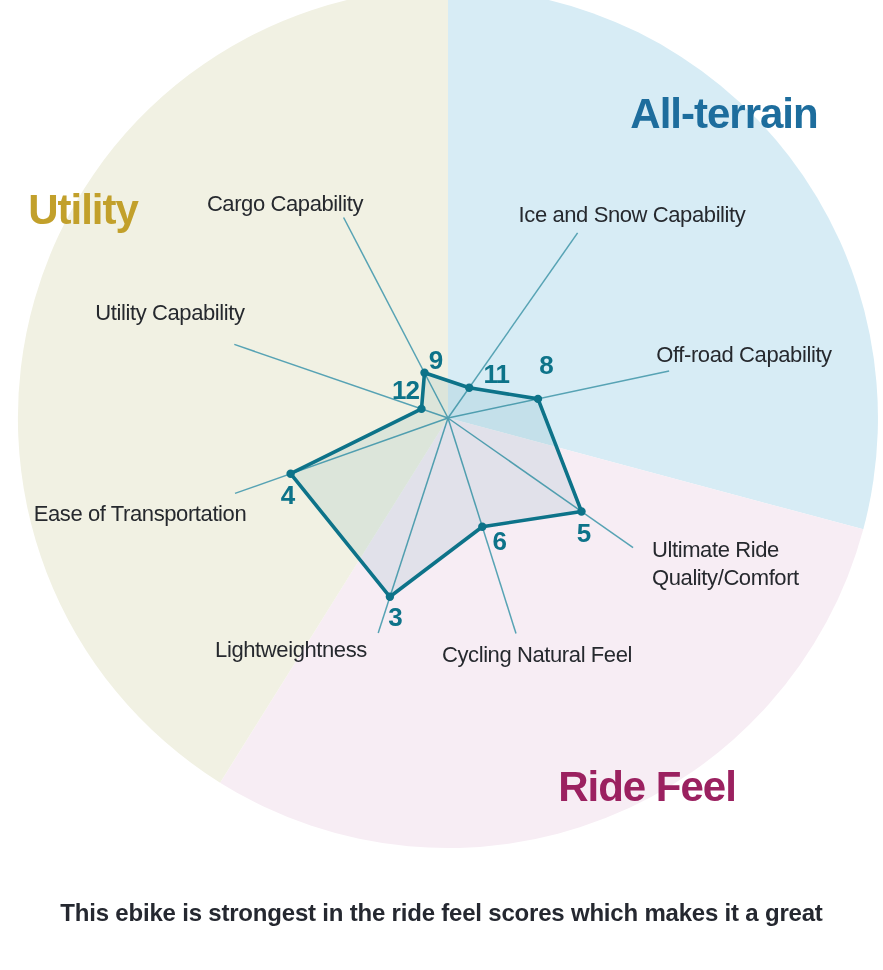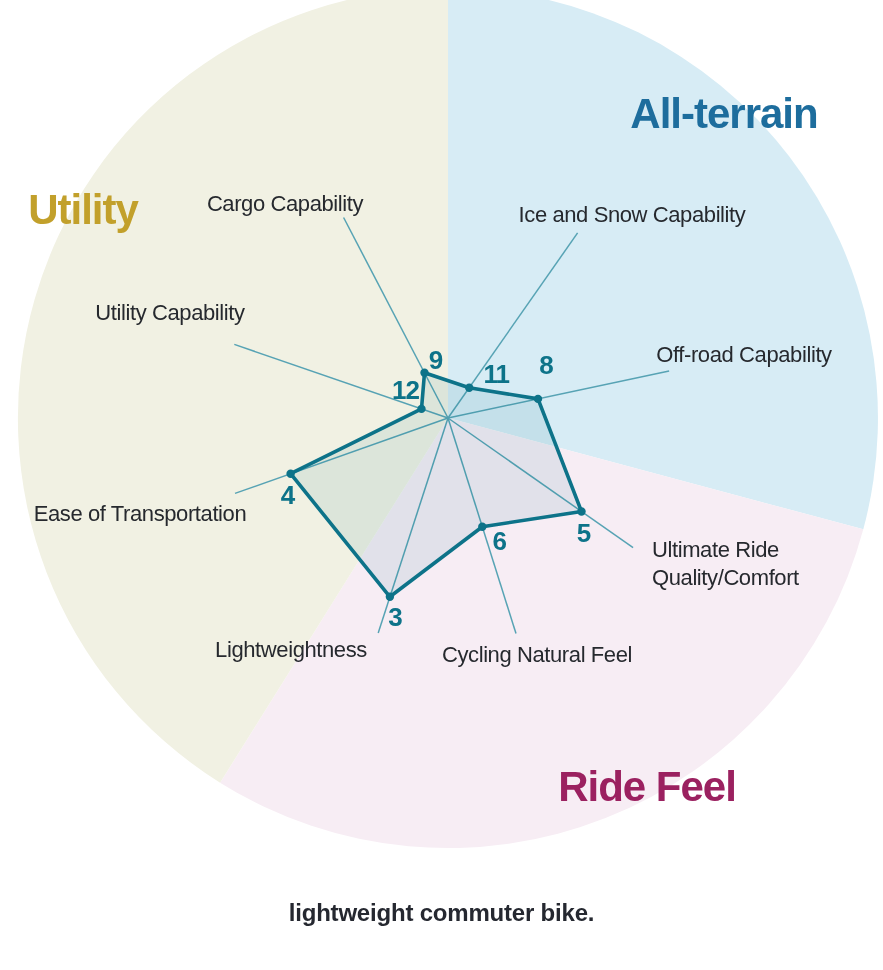--- a/index.html
+++ b/index.html
@@ -84,15 +84,15 @@
       <text x="652" y="585" text-anchor="start" class="axis-label">Quality/Comfort</text>
       <text x="537" y="662" text-anchor="middle" class="axis-label">Cycling Natural Feel</text>
       <text x="291" y="657" text-anchor="middle" class="axis-label">Lightweightness</text>
       <text x="140" y="521" text-anchor="middle" class="axis-label">Ease of Transportation</text>
       <text x="170" y="320" text-anchor="middle" class="axis-label">Utility Capability</text>
       <text x="724" y="128" text-anchor="middle" fill="#1d6d9d" class="sector-label">All-terrain</text>
       <text x="647" y="801" text-anchor="middle" fill="#9b2160" class="sector-label">Ride Feel</text>
       <text x="83" y="224" text-anchor="middle" fill="#c2a02b" class="sector-label">Utility</text>
     </svg>
   <div class="caption">
-    <div>lightweight commuter bike.</div>
+    <div>This ebike is strongest in the ride feel scores which makes it a great</div>
   </div>
 </div>
 
 </body></html>

